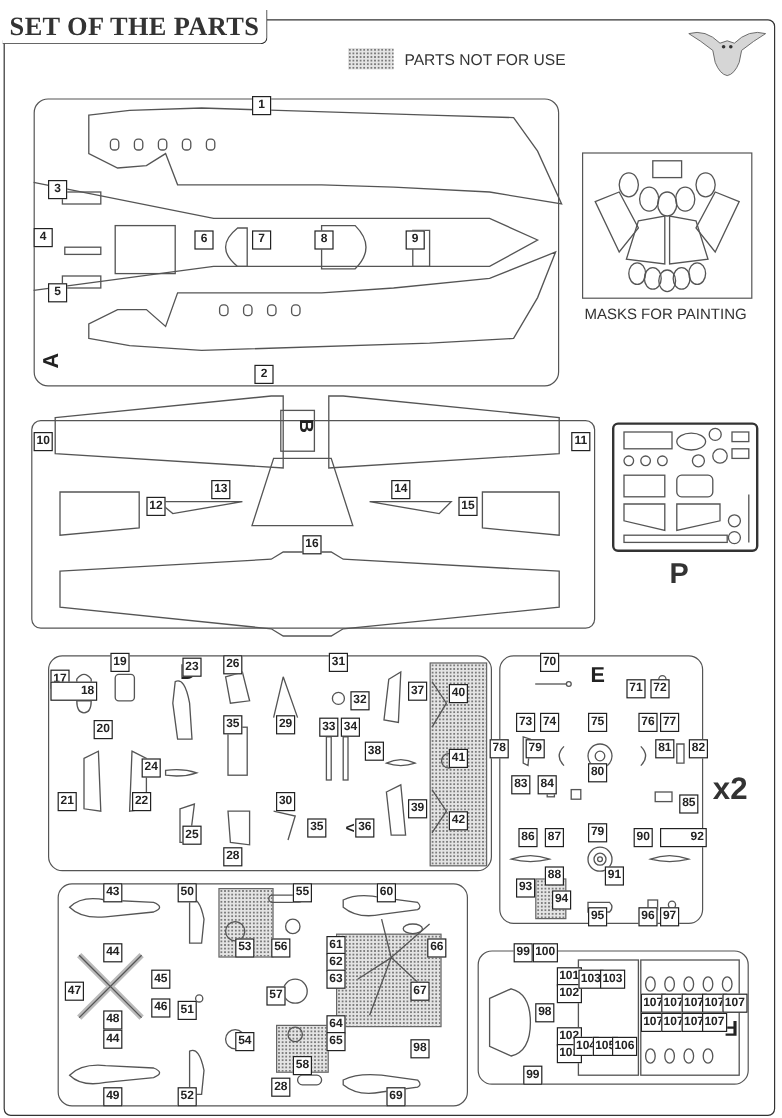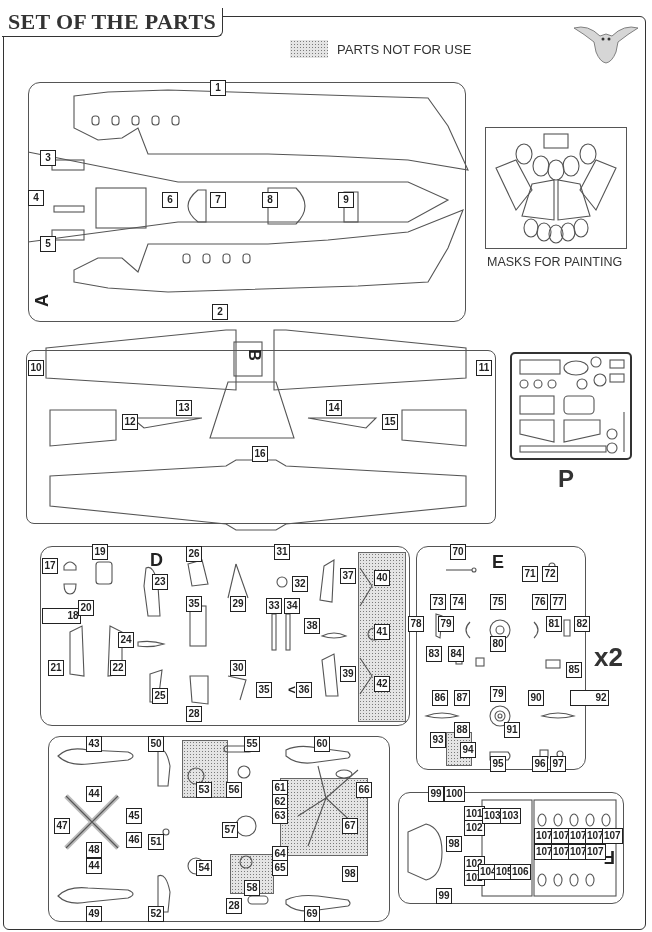--- a/index.html
+++ b/index.html
@@ -169,26 +169,26 @@
     <path d="M284 20 L294 14 L292 56 L280 54 Z"></path>
       <path d="M282 90 Q294 84 306 90 Q294 94 282 90 Z"></path>
       <path d="M282 114 L294 108 L298 150 L286 150 Z"></path>
     <path d="M320 22 L332 40 L320 60"></path>
       <circle cx="334" cy="88" r="6"></circle>
       <path d="M320 112 L332 130 L320 148"></path>
   </g>
 </svg>
 <div class="letter" style="left:150px;top:550px;">D</div>
 <div class="lbl" style="left:42px;top:558px;">17</div>
-<div class="lbl" style="left:42px;top:608px;padding-left:24px;">18</div>
+<div class="lbl" style="left:42px;top:568px;padding-left:24px;">18</div>
 <div class="lbl" style="left:92px;top:544px;">19</div>
 <div class="lbl" style="left:78px;top:600px;">20</div>
 <div class="lbl" style="left:48px;top:660px;text-align:center;">21</div>
 <div class="lbl" style="left:110px;top:660px;">22</div>
-<div class="lbl" style="left:152px;top:574px;">23</div>
+<div class="lbl" style="left:152px;top:548px;">23</div>
 <div class="lbl" style="left:118px;top:632px;">24</div>
 <div class="lbl" style="left:152px;top:688px;">25</div>
 <div class="lbl" style="left:186px;top:546px;">26</div>
 <div class="lbl" style="left:186px;top:596px;">35</div>
 <div class="lbl" style="left:186px;top:706px;">28</div>
 <div class="lbl" style="left:230px;top:596px;">29</div>
 <div class="lbl" style="left:230px;top:660px;">30</div>
 <div class="lbl" style="left:274px;top:544px;">31</div>
 <div class="lbl" style="left:292px;top:576px;">32</div>
 <div class="lbl" style="left:266px;top:598px;">33</div>
@@ -245,21 +245,21 @@
 <div class="lbl" style="left:574px;top:616px;">82</div>
 <div class="lbl" style="left:426px;top:646px;">83</div>
 <div class="lbl" style="left:448px;top:646px;">84</div>
 <div class="lbl" style="left:566px;top:662px;">85</div>
 <div class="lbl" style="left:432px;top:690px;">86</div>
 <div class="lbl" style="left:454px;top:690px;">87</div>
 <div class="lbl" style="left:454px;top:722px;">88</div>
 <div class="lbl" style="left:490px;top:686px;">79</div>
 <div class="lbl" style="left:528px;top:690px;">90</div>
 <div class="lbl" style="left:504px;top:722px;">91</div>
-<div class="lbl" style="left:570px;top:690px;padding-left:24px;">92</div>
+<div class="lbl" style="left:550px;top:690px;padding-left:24px;">92</div>
 <div class="lbl" style="left:430px;top:732px;">93</div>
 <div class="lbl" style="left:460px;top:742px;">94</div>
 <div class="lbl" style="left:490px;top:756px;">95</div>
 <div class="lbl" style="left:532px;top:756px;">96</div>
 <div class="lbl" style="left:550px;top:756px;">97</div>
 <div class="x2">x2</div>
 
 <div class="sprue" style="left:48px;top:736px;width:340px;height:184px;"></div>
 <div class="box hatch" style="left:182px;top:740px;width:44px;height:56px;"></div>
 <div class="box hatch" style="left:230px;top:854px;width:42px;height:38px;"></div>
@@ -306,21 +306,21 @@
 <div class="lbl" style="left:226px;top:898px;">28</div>
 <div class="lbl" style="left:314px;top:736px;">60</div>
 <div class="lbl" style="left:272px;top:780px;">61</div>
 <div class="lbl" style="left:272px;top:794px;">62</div>
 <div class="lbl" style="left:272px;top:808px;">63</div>
 <div class="lbl" style="left:272px;top:846px;">64</div>
 <div class="lbl" style="left:272px;top:860px;">65</div>
 <div class="lbl" style="left:356px;top:782px;">66</div>
 <div class="lbl" style="left:342px;top:818px;">67</div>
 <div class="lbl" style="left:342px;top:866px;">98</div>
-<div class="lbl" style="left:304px;top:906px;">69</div>
+<div class="lbl" style="left:322px;top:906px;">69</div>
 
 <div class="sprue" style="left:398px;top:792px;width:224px;height:110px;"></div>
 <svg style="left:398px;top:792px;" width="224" height="110">
   <g class="shape">
     <path d="M10 40 L28 32 Q44 36 44 60 Q44 84 28 88 L10 80 Z"></path>
     <rect x="84" y="8" width="50" height="96"></rect>
     <rect x="136" y="8" width="82" height="96"></rect>
     <ellipse cx="144" cy="28" rx="4" ry="6"></ellipse>
       <ellipse cx="160" cy="28" rx="4" ry="6"></ellipse>
       <ellipse cx="176" cy="28" rx="4" ry="6"></ellipse>

